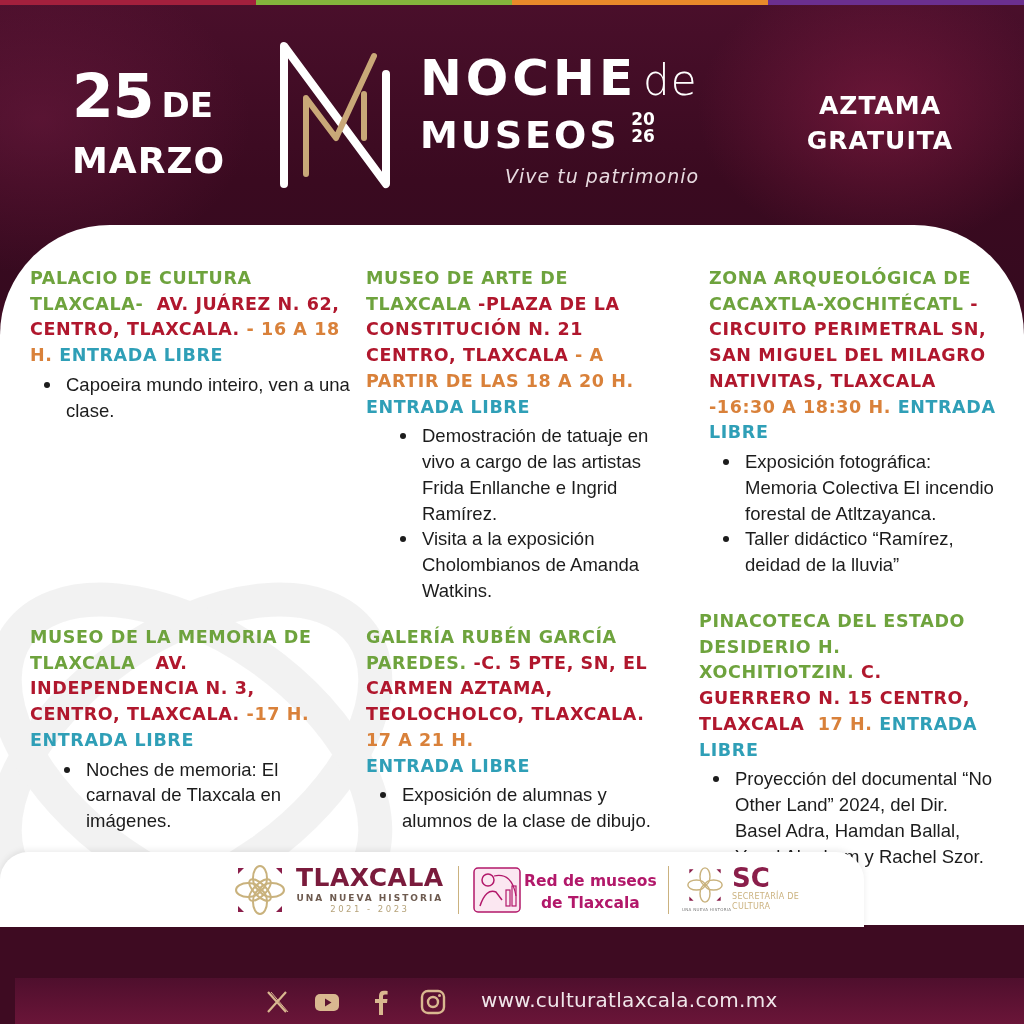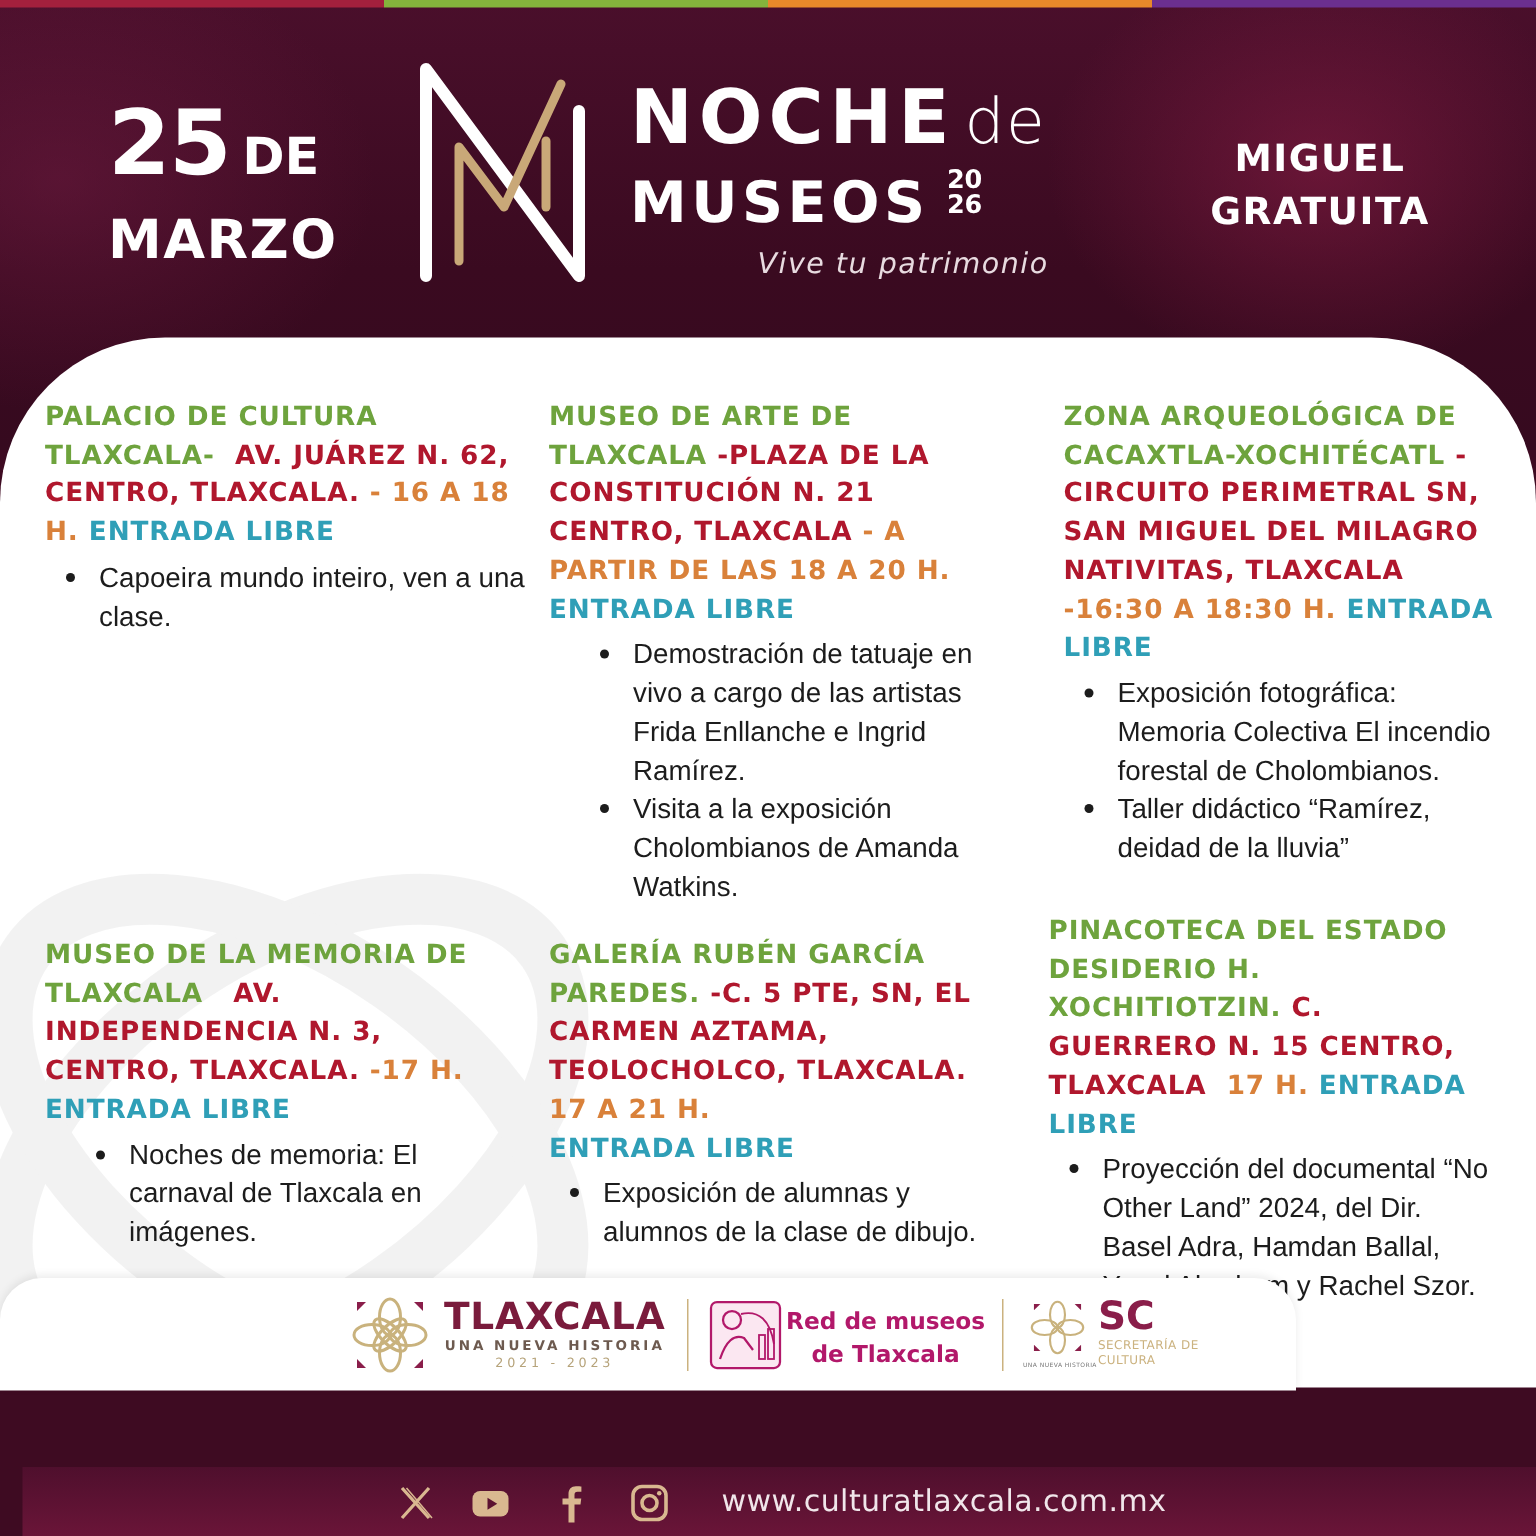--- a/index.html
+++ b/index.html
@@ -151,21 +151,21 @@
       <span class="museos">MUSEOS</span>
       <span class="year">
         <span>20</span><br>
         <span>26</span>
       </span>
     </div>
   </div>
   <div class="tagline">Vive tu patrimonio</div>
 
   <div class="entrada">
-    <div>MIGUEL</div>
+    <div>AZTAMA</div>
     <div>GRATUITA</div>
   </div>
 </div>
 
 <div class="card">
   <svg class="deco" viewBox="0 0 600 520">
     <g fill="none" stroke="#e6e6e6" stroke-width="34">
       <ellipse cx="250" cy="300" rx="210" ry="120" transform="rotate(-35 250 300)"></ellipse>
       <ellipse cx="250" cy="300" rx="210" ry="120" transform="rotate(35 250 300)"></ellipse>
     </g>
@@ -199,21 +199,21 @@
     </div>
 
     <div class="venue" style="left:709px; top:41px; width:290px;">
       <div class="head">
         <span class="g">ZONA ARQUEOLÓGICA DE CACAXTLA-XOCHITÉCATL</span>
         <span class="r">-CIRCUITO PERIMETRAL SN, SAN MIGUEL DEL MILAGRO NATIVITAS, TLAXCALA</span>
         <span class="o">-16:30 A 18:30 H.</span>
         <span class="b">ENTRADA LIBRE</span>
       </div>
       <ul>
-        <li>Exposición fotográfica: Memoria Colectiva  El incendio forestal de Cholombianos.</li>
+        <li>Exposición fotográfica: Memoria Colectiva  El incendio forestal de Atltzayanca.</li>
         <li>Taller didáctico “Ramírez, deidad de la lluvia”</li>
       </ul>
     </div>
 
     <div class="venue" style="left:30px; top:400px; width:310px;">
       <div class="head">
         <span class="g">MUSEO DE LA MEMORIA DE TLAXCALA</span>&nbsp;&nbsp;
         <span class="r">AV. INDEPENDENCIA N. 3, CENTRO, TLAXCALA.</span>
         <span class="o">-17 H.</span>
         <br><span class="b">ENTRADA LIBRE</span>

